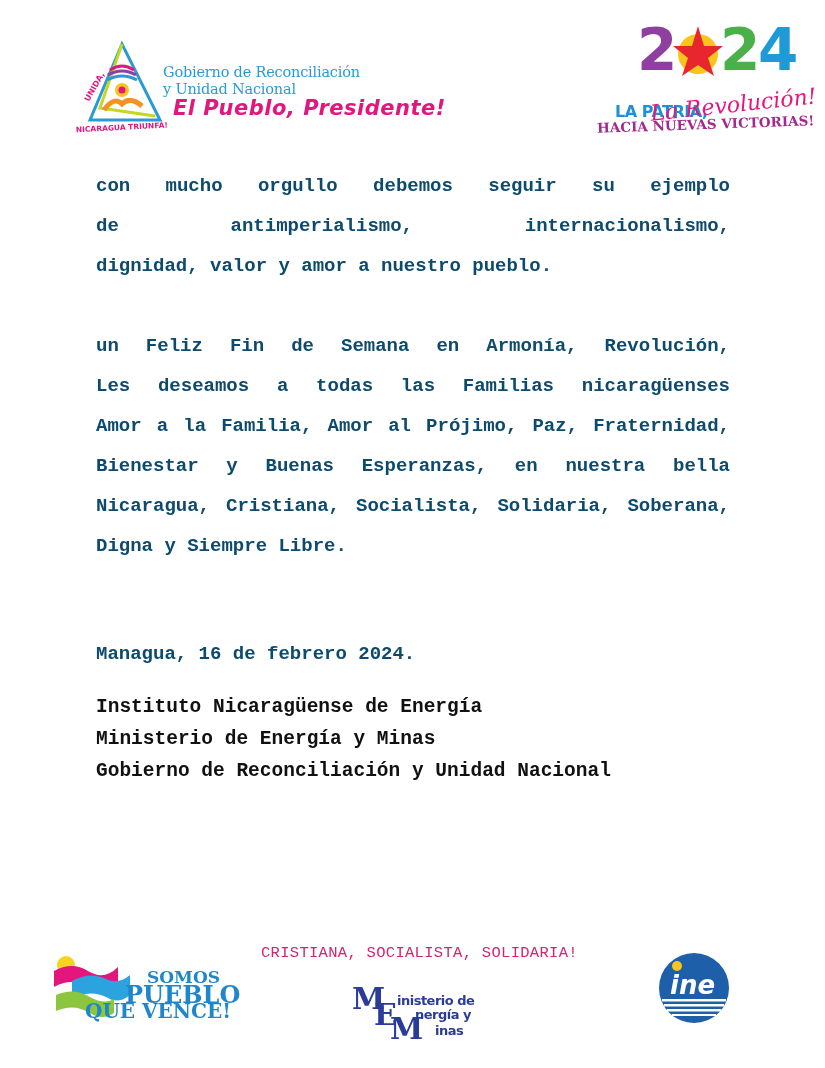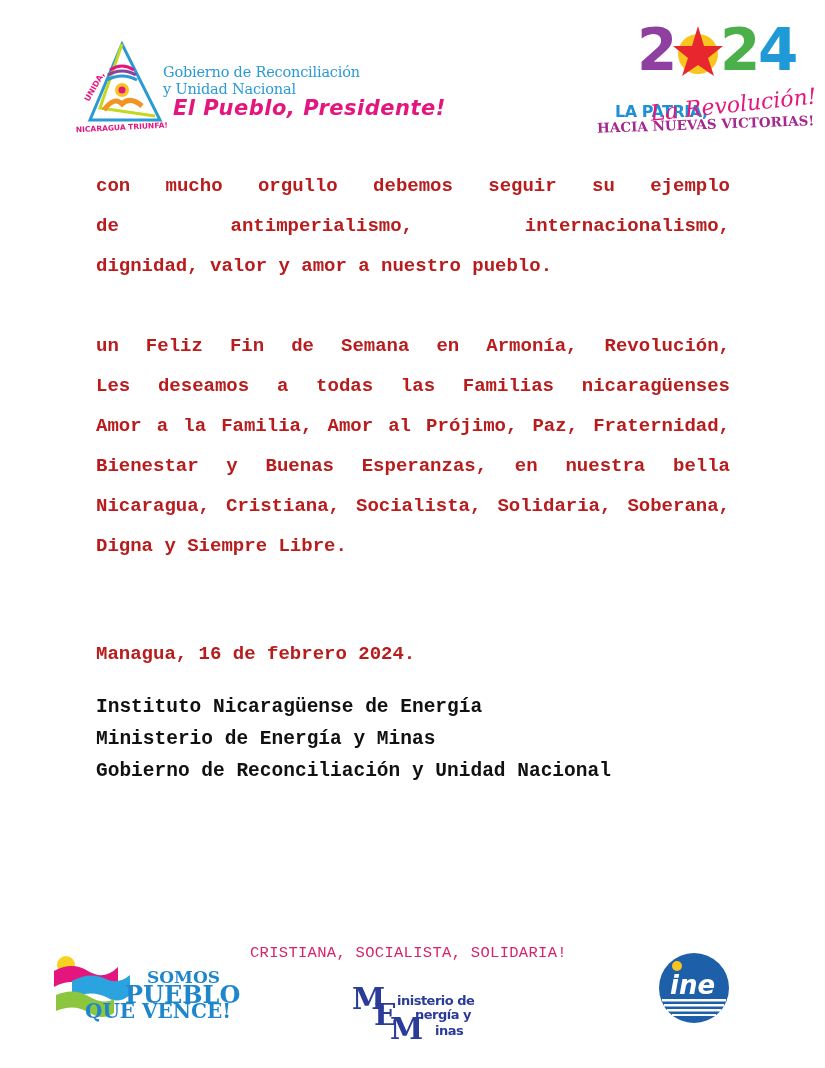--- a/index.html
+++ b/index.html
@@ -12,33 +12,33 @@
     .gob-slogan { position: absolute; left: 103px; top: 56px; font-family: "DejaVu Sans", sans-serif; font-style: italic; font-weight: bold; color: #e4167e; font-size: 21px; white-space: nowrap; letter-spacing: 0.5px; }
 
     
     .logo2024 { position: absolute; left: 595px; top: 20px; width: 215px; height: 120px; }
     .yr { position: absolute; top: 0; font-family: "DejaVu Sans", sans-serif; font-weight: bold; font-size: 58px; line-height: 60px; }
     .patria { position: absolute; left: 20px; top: 70px; font-family: "DejaVu Sans", sans-serif; font-weight: bold; color: #1f8fd6; font-size: 16px; white-space: nowrap; letter-spacing: -0.5px; margin-top: 12px; }
     .revolucion { position: absolute; left: 55px; top: 72px; font-family: "DejaVu Serif", serif; font-style: italic; color: #e4167e; font-size: 22px; white-space: nowrap; transform: rotate(-6deg); }
     .victorias { position: absolute; left: 2px; top: 96px; font-family: "DejaVu Serif", serif; font-weight: bold; color: #a4288e; font-size: 13.5px; white-space: nowrap; transform: rotate(-2deg); }
 
     
-    .para { position: absolute; left: 96px; width: 634px; font-family: "Liberation Mono", "DejaVu Sans Mono", monospace; font-weight: bold; font-size: 19px; line-height: 40px; text-align: justify; color: #b91c1c; }
+    .para { position: absolute; left: 96px; width: 634px; font-family: "Liberation Mono", "DejaVu Sans Mono", monospace; font-weight: bold; font-size: 19px; line-height: 40px; text-align: justify; color: #0c4a6e; }
     .para .ln { display: block; text-align: justify; text-align-last: justify; height: 40px; }
     .para .ln.last { text-align-last: left; }
     .p1 { top: 166px; }
     .p2 { top: 326px; }
     .p3 { top: 634px; }
     .sig { position: absolute; left: 96px; top: 691px; font-family: "Liberation Mono", "DejaVu Sans Mono", monospace; font-size: 19.5px; line-height: 32px; color: #111; font-weight: bold; }
     .sig .ln { display: block; white-space: nowrap; }
 
     
     .somos { position: absolute; left: 52px; top: 955px; width: 170px; height: 70px; }
     .somos-text { position: absolute; left: 65px; top: 14px; font-family: "DejaVu Serif", serif; font-weight: bold; color: #1f86cc; white-space: nowrap; line-height: 17px; }
-    .footer-motto { position: absolute; left: 250px; top: 944px; font-family: "Liberation Mono", "DejaVu Sans Mono", monospace; color: #d6246c; font-size: 15.5px; letter-spacing: 0.3px; white-space: nowrap; text-align: center; }
+    .footer-motto { position: absolute; left: 261px; top: 944px; font-family: "Liberation Mono", "DejaVu Sans Mono", monospace; color: #d6246c; font-size: 15.5px; letter-spacing: 0.3px; white-space: nowrap; text-align: center; }
     .mem { position: absolute; left: 352px; top: 984px; width: 170px; height: 60px; }
     .mem-big { position: absolute; font-family: "DejaVu Serif", serif; font-weight: bold; color: #2b3b9a; font-size: 30px; line-height: 30px; }
     .mem-small { position: absolute; font-family: "DejaVu Sans", sans-serif; font-weight: bold; color: #2b3b9a; font-size: 13px; line-height: 13px; white-space: nowrap; letter-spacing: -0.5px; margin-left: 17px; }
     .ine { position: absolute; left: 658px; top: 952px; width: 72px; height: 72px; }
   </style>
 </head>
 <body>
 
 <div class="gob-logo">
   <svg class="gob-tri" viewBox="0 0 100 95">

